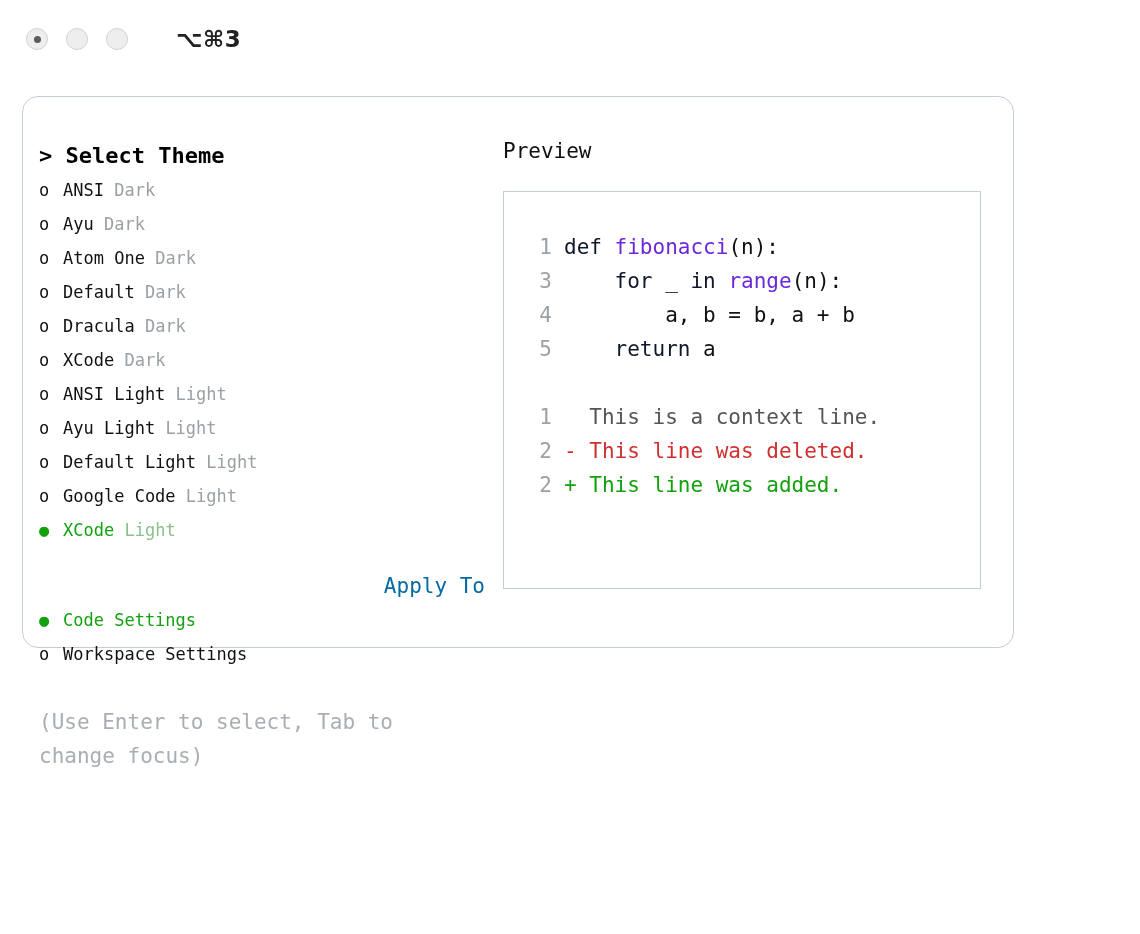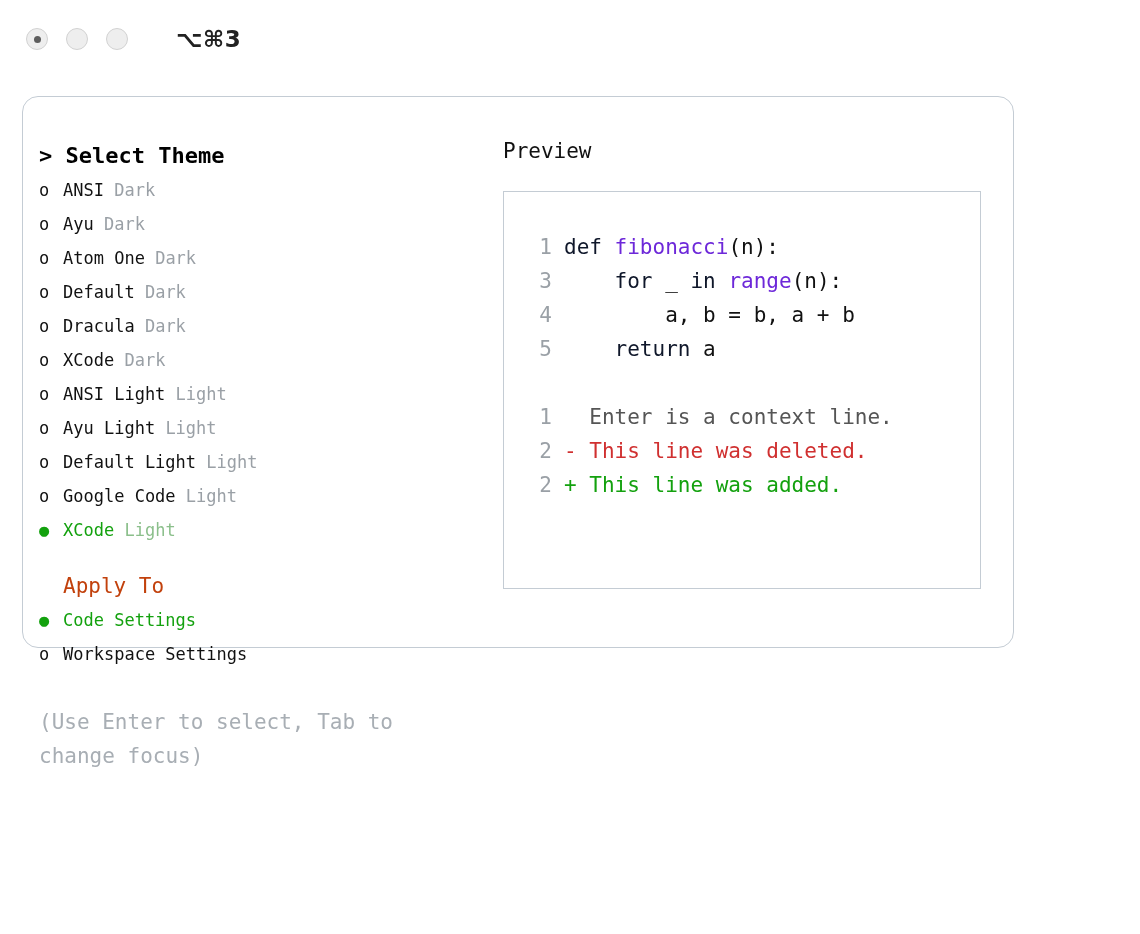--- a/index.html
+++ b/index.html
@@ -103,23 +103,24 @@
     color: #13a10e;
     font-weight: bold;
   }
   .label-selected { color: #13a10e; }
   .variant {
     color: #9aa0a6;
   }
   .variant-selected { color: #8bbf8b; }
   .apply-header {
     font-size: 21px;
-    color: #c2410c;
+    color: #0369a1;
     padding-left: 24px;
     line-height: 34px;
+    text-align: right;
   }
   .hint {
     color: #a8aeb4;
     font-size: 21px;
     line-height: 34px;
     white-space: pre-wrap;
     max-width: 420px;
   }
   .spacer-sm { height: 22px; }
   .spacer-md { height: 34px; }
@@ -203,21 +204,21 @@
         <div class="preview-title">Preview</div>
         <div class="preview-box">
           <div id="preview-code">
               <div class="code-line"><span class="ln">1</span><span class="kw">def </span><span class="fn">fibonacci</span><span class="pl">(n):</span></div>
               <div class="code-line"><span class="ln">3</span><span class="pl">    </span><span class="kw">for</span><span class="pl"> _ </span><span class="kw">in</span><span class="pl"> </span><span class="fn">range</span><span class="pl">(n):</span></div>
               <div class="code-line"><span class="ln">4</span><span class="pl">        a, b = b, a + b</span></div>
               <div class="code-line"><span class="ln">5</span><span class="pl">    </span><span class="kw">return</span><span class="pl"> a</span></div>
             </div>
           <div style="height:34px"></div>
           <div id="preview-diff">
-              <div class="code-line"><span class="ln">1</span><span class="diff-ctx"> </span><span class="diff-ctx"> Enter is a context line.</span></div>
+              <div class="code-line"><span class="ln">1</span><span class="diff-ctx"> </span><span class="diff-ctx"> This is a context line.</span></div>
               <div class="code-line"><span class="ln">2</span><span class="diff-del">-</span><span class="diff-del"> This line was deleted.</span></div>
               <div class="code-line"><span class="ln">2</span><span class="diff-add">+</span><span class="diff-add"> This line was added.</span></div>
             </div>
         </div>
       </div>
 
     </div>
   </div>
 </div>
 

